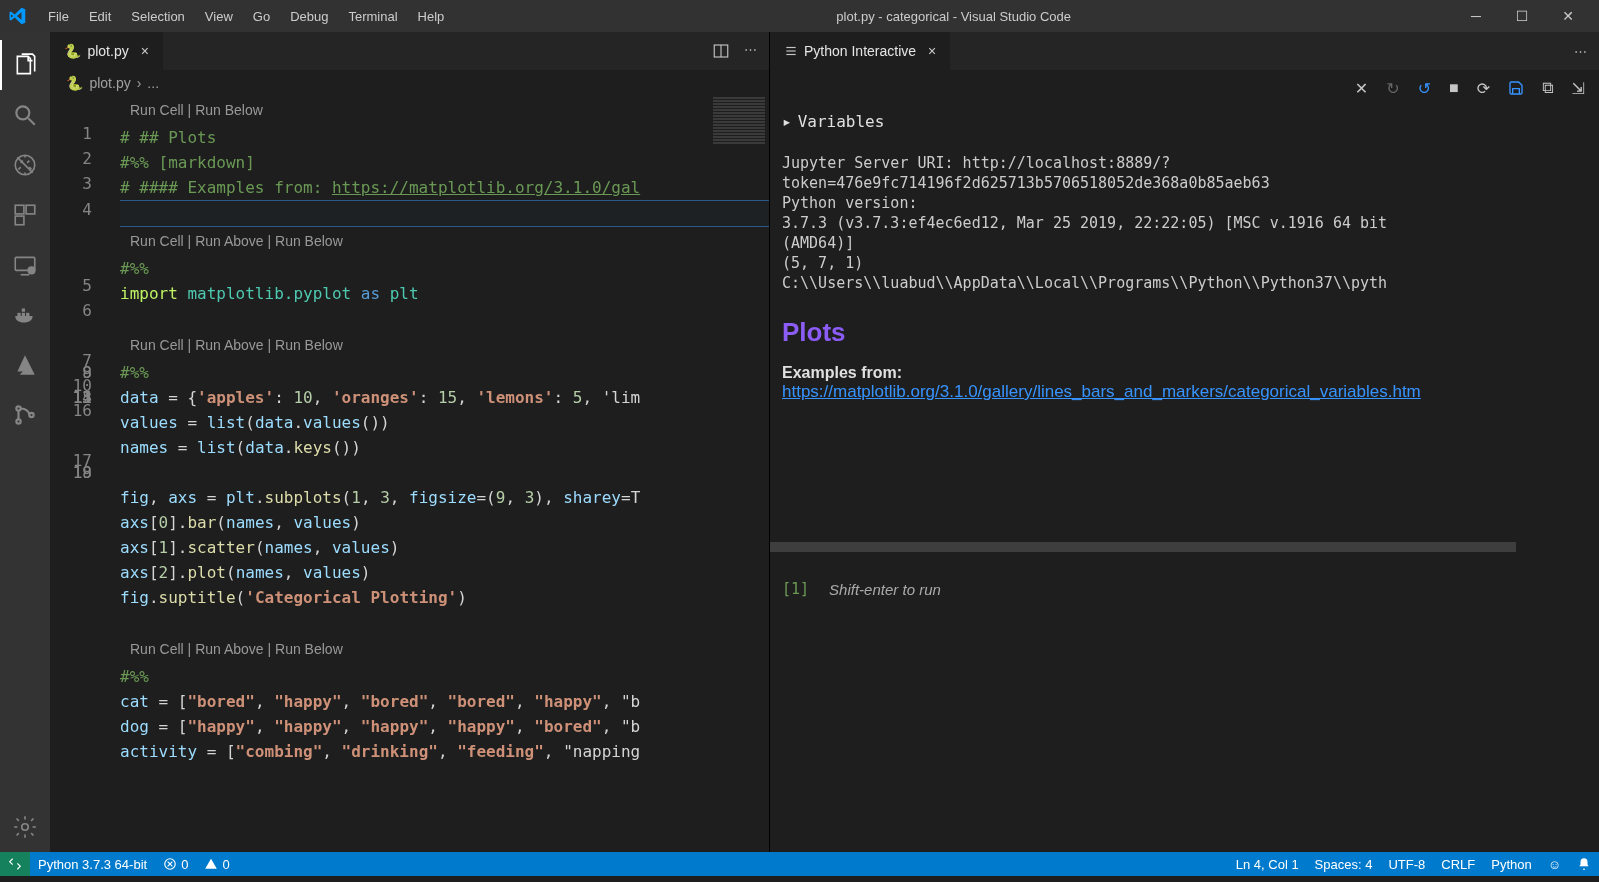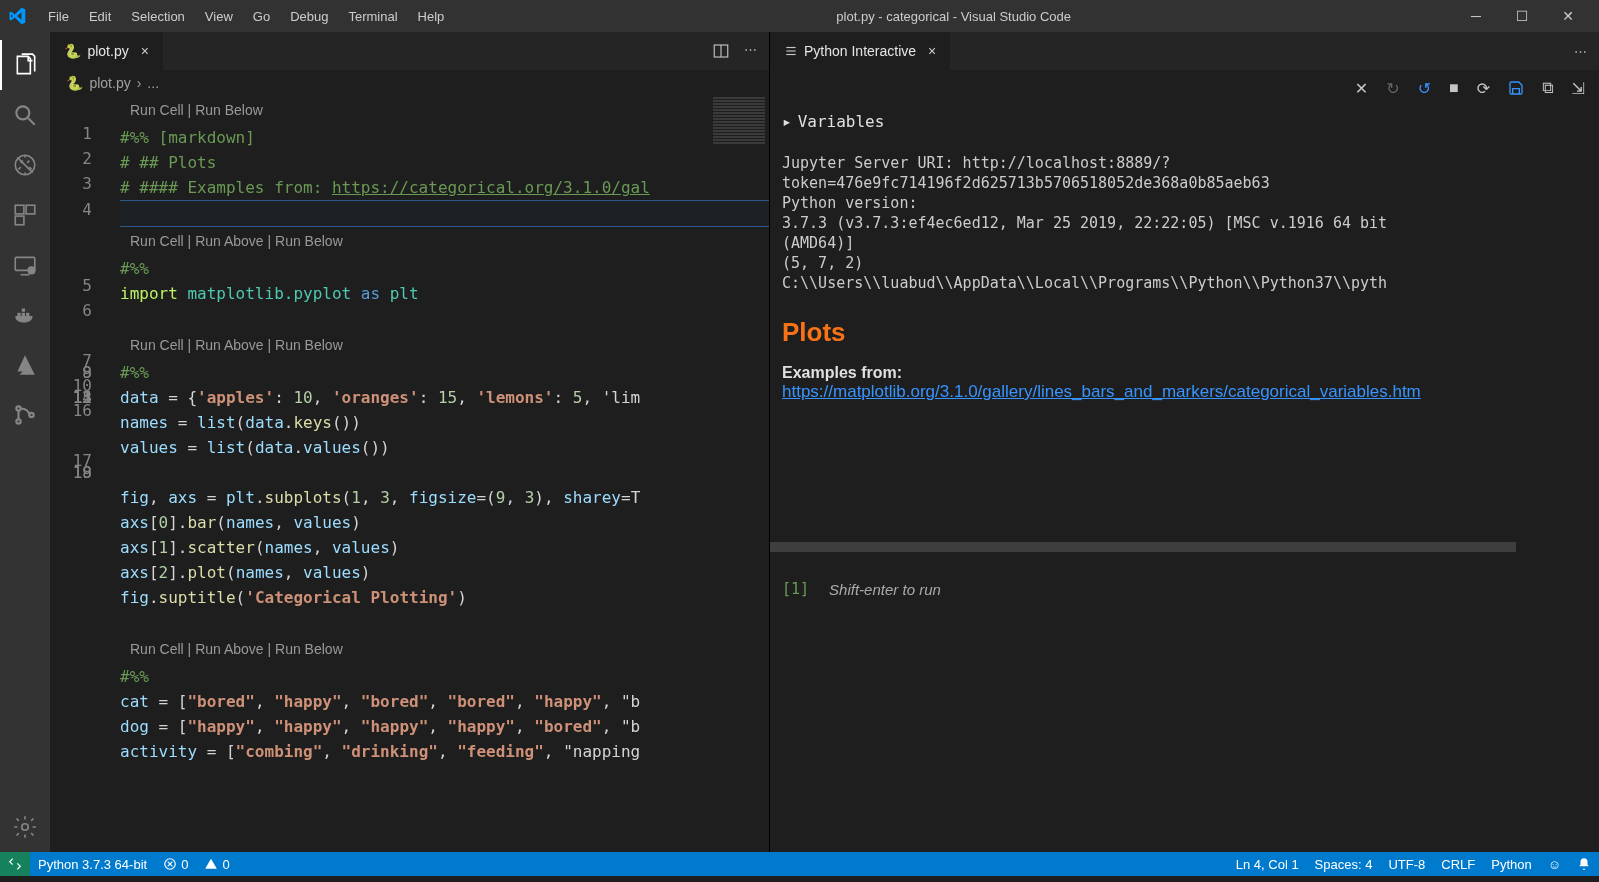--- a/index.html
+++ b/index.html
@@ -79,21 +79,21 @@
 .tok-var { color: #9cdcfe; }
 .tok-link { color: #6a9955; text-decoration: underline; }
 .tok-as { color: #569cd6; }
 .tok-plain { color: #d4d4d4; }
 .interactive-toolbar { height: 36px; display: flex; align-items: center; justify-content: flex-end; gap: 18px; padding: 0 14px; background: #1e1e1e; }
 .interactive-toolbar .itb { cursor: pointer; color: #c5c5c5; font-size: 16px; }
 .variables-header { padding: 6px 12px; font-family: Consolas, monospace; font-size: 16px; color: #e0e0e0; display: flex; align-items: center; gap: 6px; cursor: pointer; }
 .interactive-body { flex: 1; overflow: hidden; padding: 8px 0 0 0; display:flex; flex-direction:column; }
 .jupyter-info { font-family: Consolas, monospace; font-size: 15px; line-height: 20px; color: #cccccc; padding: 8px 12px; white-space: pre; }
 .md-section { padding: 16px 12px 0 12px; }
-.md-h2 { font-size: 26px; font-weight: bold; color: #f97316; margin-bottom: 16px; }
+.md-h2 { font-size: 26px; font-weight: bold; color: #8b5cf6; margin-bottom: 16px; }
 .md-h4 { font-size: 16px; font-weight: bold; color: #e0e0e0; }
 .md-link { color: #3794ff; text-decoration: underline; cursor: pointer; font-size: 17px; }
 .hscroll { height: 10px; background: #3e3e3e; margin: 140px 0 0 0; width: 90%; }
 .prompt-row { display: flex; align-items: center; gap: 20px; padding: 28px 12px; font-size: 15px; }
 .prompt-num { color: #6a9955; font-family: Consolas, monospace; }
 .prompt-hint { color: #aaaaaa; font-style: italic; }
 .statusbar {
   height: 24px;
   background: #007acc;
   display: flex;
@@ -264,33 +264,33 @@
           <div style="height: 0px; line-height: 0px;">15</div>
           <div style="height: 25px; line-height: 25px;">16</div>
           <div style="height: 25px; line-height: 25px;"></div>
           <div style="height: 25px; line-height: 25px;">17</div>
           <div style="height: 0px; line-height: 0px;">18</div>
           <div style="height: 0px; line-height: 0px;"></div>
           <div style="height: 0px; line-height: 0px;">19</div>
         </div>
       <div class="code-lines">
         <div class="lens"><span>Run Cell</span><span> | </span><span>Run Below</span></div>
+        <div class="code-line tok-comment"># ## Plots</div>
         <div class="code-line tok-comment"><span>#%% </span><span>[markdown]</span></div>
-        <div class="code-line tok-comment"># ## Plots</div>
-        <div class="code-line"><span class="tok-comment"># #### Examples from: </span><span class="tok-link">https://categorical.org/3.1.0/gal</span></div>
+        <div class="code-line"><span class="tok-comment"># #### Examples from: </span><span class="tok-link">https://matplotlib.org/3.1.0/gal</span></div>
         <div class="code-line current-line"> </div>
         <div class="lens"><span>Run Cell</span><span> | </span><span>Run Above</span><span> | </span><span>Run Below</span></div>
         <div class="code-line tok-comment">#%%</div>
         <div class="code-line"><span class="tok-keyword">import</span><span class="tok-module"> matplotlib.pyplot </span><span class="tok-as">as</span><span class="tok-module"> plt</span></div>
         <div class="code-line"> </div>
         <div class="lens"><span>Run Cell</span><span> | </span><span>Run Above</span><span> | </span><span>Run Below</span></div>
         <div class="code-line tok-comment">#%%</div>
         <div class="code-line" id="l9"><span class="tok-plain"><span class="tok-var">data</span> = {<span class="tok-str">'apples'</span>: <span class="tok-num">10</span>, <span class="tok-str">'oranges'</span>: <span class="tok-num">15</span>, <span class="tok-str">'lemons'</span>: <span class="tok-num">5</span>, 'lim</span></div>
+        <div class="code-line" id="l11"><span class="tok-plain"><span class="tok-var">values</span> = <span class="tok-var">list</span>(<span class="tok-var">data</span>.<span class="tok-var">values</span>())</span></div>
         <div class="code-line" id="l10"><span class="tok-plain"><span class="tok-var">names</span> = <span class="tok-var">list</span>(<span class="tok-var">data</span>.<span class="tok-func">keys</span>())</span></div>
-        <div class="code-line" id="l11"><span class="tok-plain"><span class="tok-var">values</span> = <span class="tok-var">list</span>(<span class="tok-var">data</span>.<span class="tok-var">values</span>())</span></div>
         <div class="code-line"> </div>
         <div class="code-line" id="l13"><span class="tok-plain"><span class="tok-var">fig</span>, <span class="tok-var">axs</span> = <span class="tok-var">plt</span>.<span class="tok-func">subplots</span>(<span class="tok-num">1</span>, <span class="tok-num">3</span>, <span class="tok-var">figsize</span>=(<span class="tok-num">9</span>, <span class="tok-num">3</span>), <span class="tok-var">sharey</span>=T</span></div>
         <div class="code-line" id="l14"><span class="tok-plain"><span class="tok-var">axs</span>[<span class="tok-num">0</span>].<span class="tok-func">bar</span>(<span class="tok-var">names</span>, <span class="tok-var">values</span>)</span></div>
         <div class="code-line" id="l15"><span class="tok-plain"><span class="tok-var">axs</span>[<span class="tok-num">1</span>].<span class="tok-func">scatter</span>(<span class="tok-var">names</span>, <span class="tok-var">values</span>)</span></div>
         <div class="code-line" id="l16"><span class="tok-plain"><span class="tok-var">axs</span>[<span class="tok-num">2</span>].<span class="tok-func">plot</span>(<span class="tok-var">names</span>, <span class="tok-var">values</span>)</span></div>
         <div class="code-line" id="l17"><span class="tok-plain"><span class="tok-var">fig</span>.<span class="tok-func">suptitle</span>(<span class="tok-str">'Categorical Plotting'</span>)</span></div>
         <div class="code-line"> </div>
         <div class="lens"><span>Run Cell</span><span> | </span><span>Run Above</span><span> | </span><span>Run Below</span></div>
         <div class="code-line tok-comment">#%%</div>
         <div class="code-line" id="l20"><span class="tok-plain"><span class="tok-var">cat</span> = [<span class="tok-str">"bored"</span>, <span class="tok-str">"happy"</span>, <span class="tok-str">"bored"</span>, <span class="tok-str">"bored"</span>, <span class="tok-str">"happy"</span>, "b</span></div>
@@ -335,21 +335,21 @@
     <div class="variables-header">
       <span>▸</span>
       <span>Variables</span>
     </div>
     <div class="interactive-body">
       <div class="jupyter-info"><span>Jupyter Server URI: http://localhost:8889/?</span>
 <span>token=476e9fc714196f2d625713b5706518052de368a0b85aeb63</span>
 <span>Python version:</span>
 <span>3.7.3 (v3.7.3:ef4ec6ed12, Mar 25 2019, 22:22:05) [MSC v.1916 64 bit</span>
 <span>(AMD64)]</span>
-<span>(5, 7, 2)</span>
+<span>(5, 7, 1)</span>
 <span>C:\\Users\\luabud\\AppData\\Local\\Programs\\Python\\Python37\\pyth</span></div>
       <div class="md-section">
         <div class="md-h2">Plots</div>
         <div class="md-h4">Examples from:</div>
         <a class="md-link">https://matplotlib.org/3.1.0/gallery/lines_bars_and_markers/categorical_variables.htm</a>
       </div>
       <div class="hscroll"></div>
       <div class="prompt-row">
         <span class="prompt-num">[1]</span>
         <span class="prompt-hint">Shift-enter to run</span>

